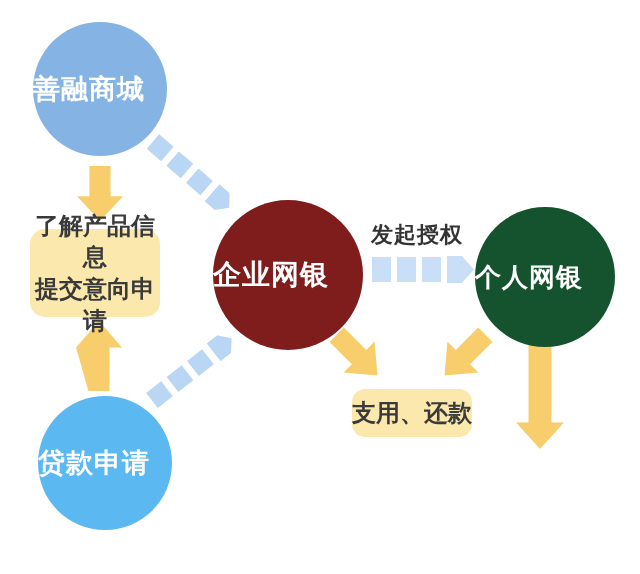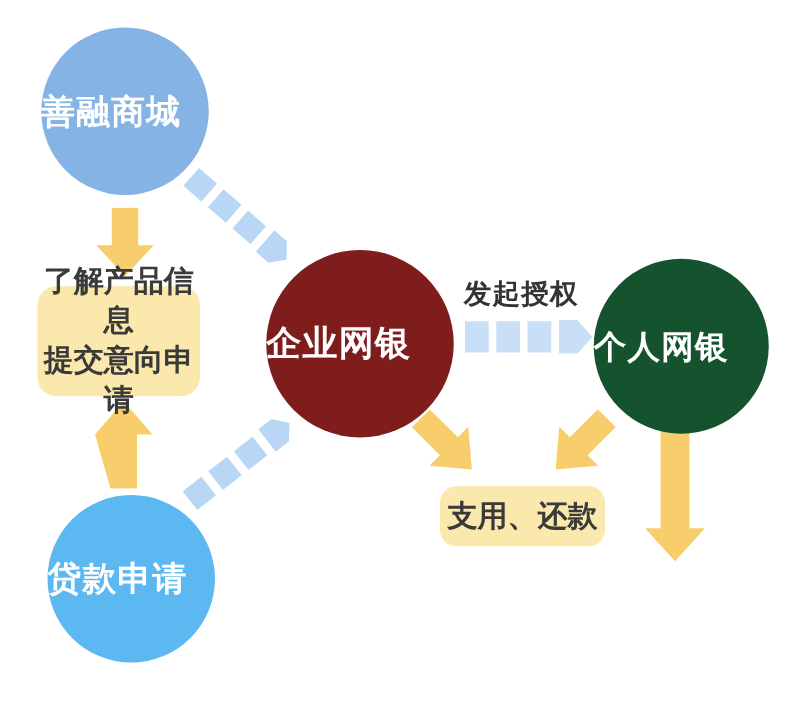--- a/index.html
+++ b/index.html
@@ -24,21 +24,21 @@
   .c-internet{left:38px;top:396px;width:134px;height:134px;background:#5CB8F0;font-size:27px;}
   .c-corporate{left:213px;top:200px;width:150px;height:150px;background:#7f1d1d;font-size:28px;}
   .c-personal{left:475px;top:207px;width:140px;height:140px;background:#14532d;font-size:26px;}
   
   .ybox{
     position:absolute;background:#FAE8AC;border-radius:13px;
     display:flex;flex-direction:column;align-items:center;justify-content:center;
     font-weight:bold;color:#3A3A3A;text-align:center;
   }
   .b-product{left:30px;top:229px;width:130px;height:88px;font-size:24px;line-height:1.32;border-radius:15px;}
-  .b-repay{left:352px;top:389px;width:132px;height:48px;font-size:24px;}
+  .b-repay{left:352px;top:389px;width:120px;height:48px;font-size:24px;}
   .b-accept{left:485px;top:461px;width:124px;height:68px;font-size:23px;line-height:1.3;}
   
   .solid-arrow{position:absolute;background:#F8CE6C;}
   .arr-down{clip-path:polygon(27% 0,73% 0,73% 55%,100% 55%,50% 100%,0 55%,27% 55%);}
   .arr-up{clip-path:polygon(50% 0,100% 38%,73% 38%,73% 100%,27% 100%,0 38%);}
   .arr-long-down{clip-path:polygon(26% 0,74% 0,74% 76%,100% 76%,50% 100%,0 76%,26% 76%);}
   .a-shanrong-product{left:77px;top:166px;width:46px;height:55px;}
   .a-internet-product{left:76px;top:321px;width:46px;height:70px;}
   .a-corporate-repay{left:335px;top:326px;width:44px;height:58px;transform:rotate(-45deg);}
   .a-personal-repay{left:443px;top:326px;width:44px;height:58px;transform:rotate(45deg);}

